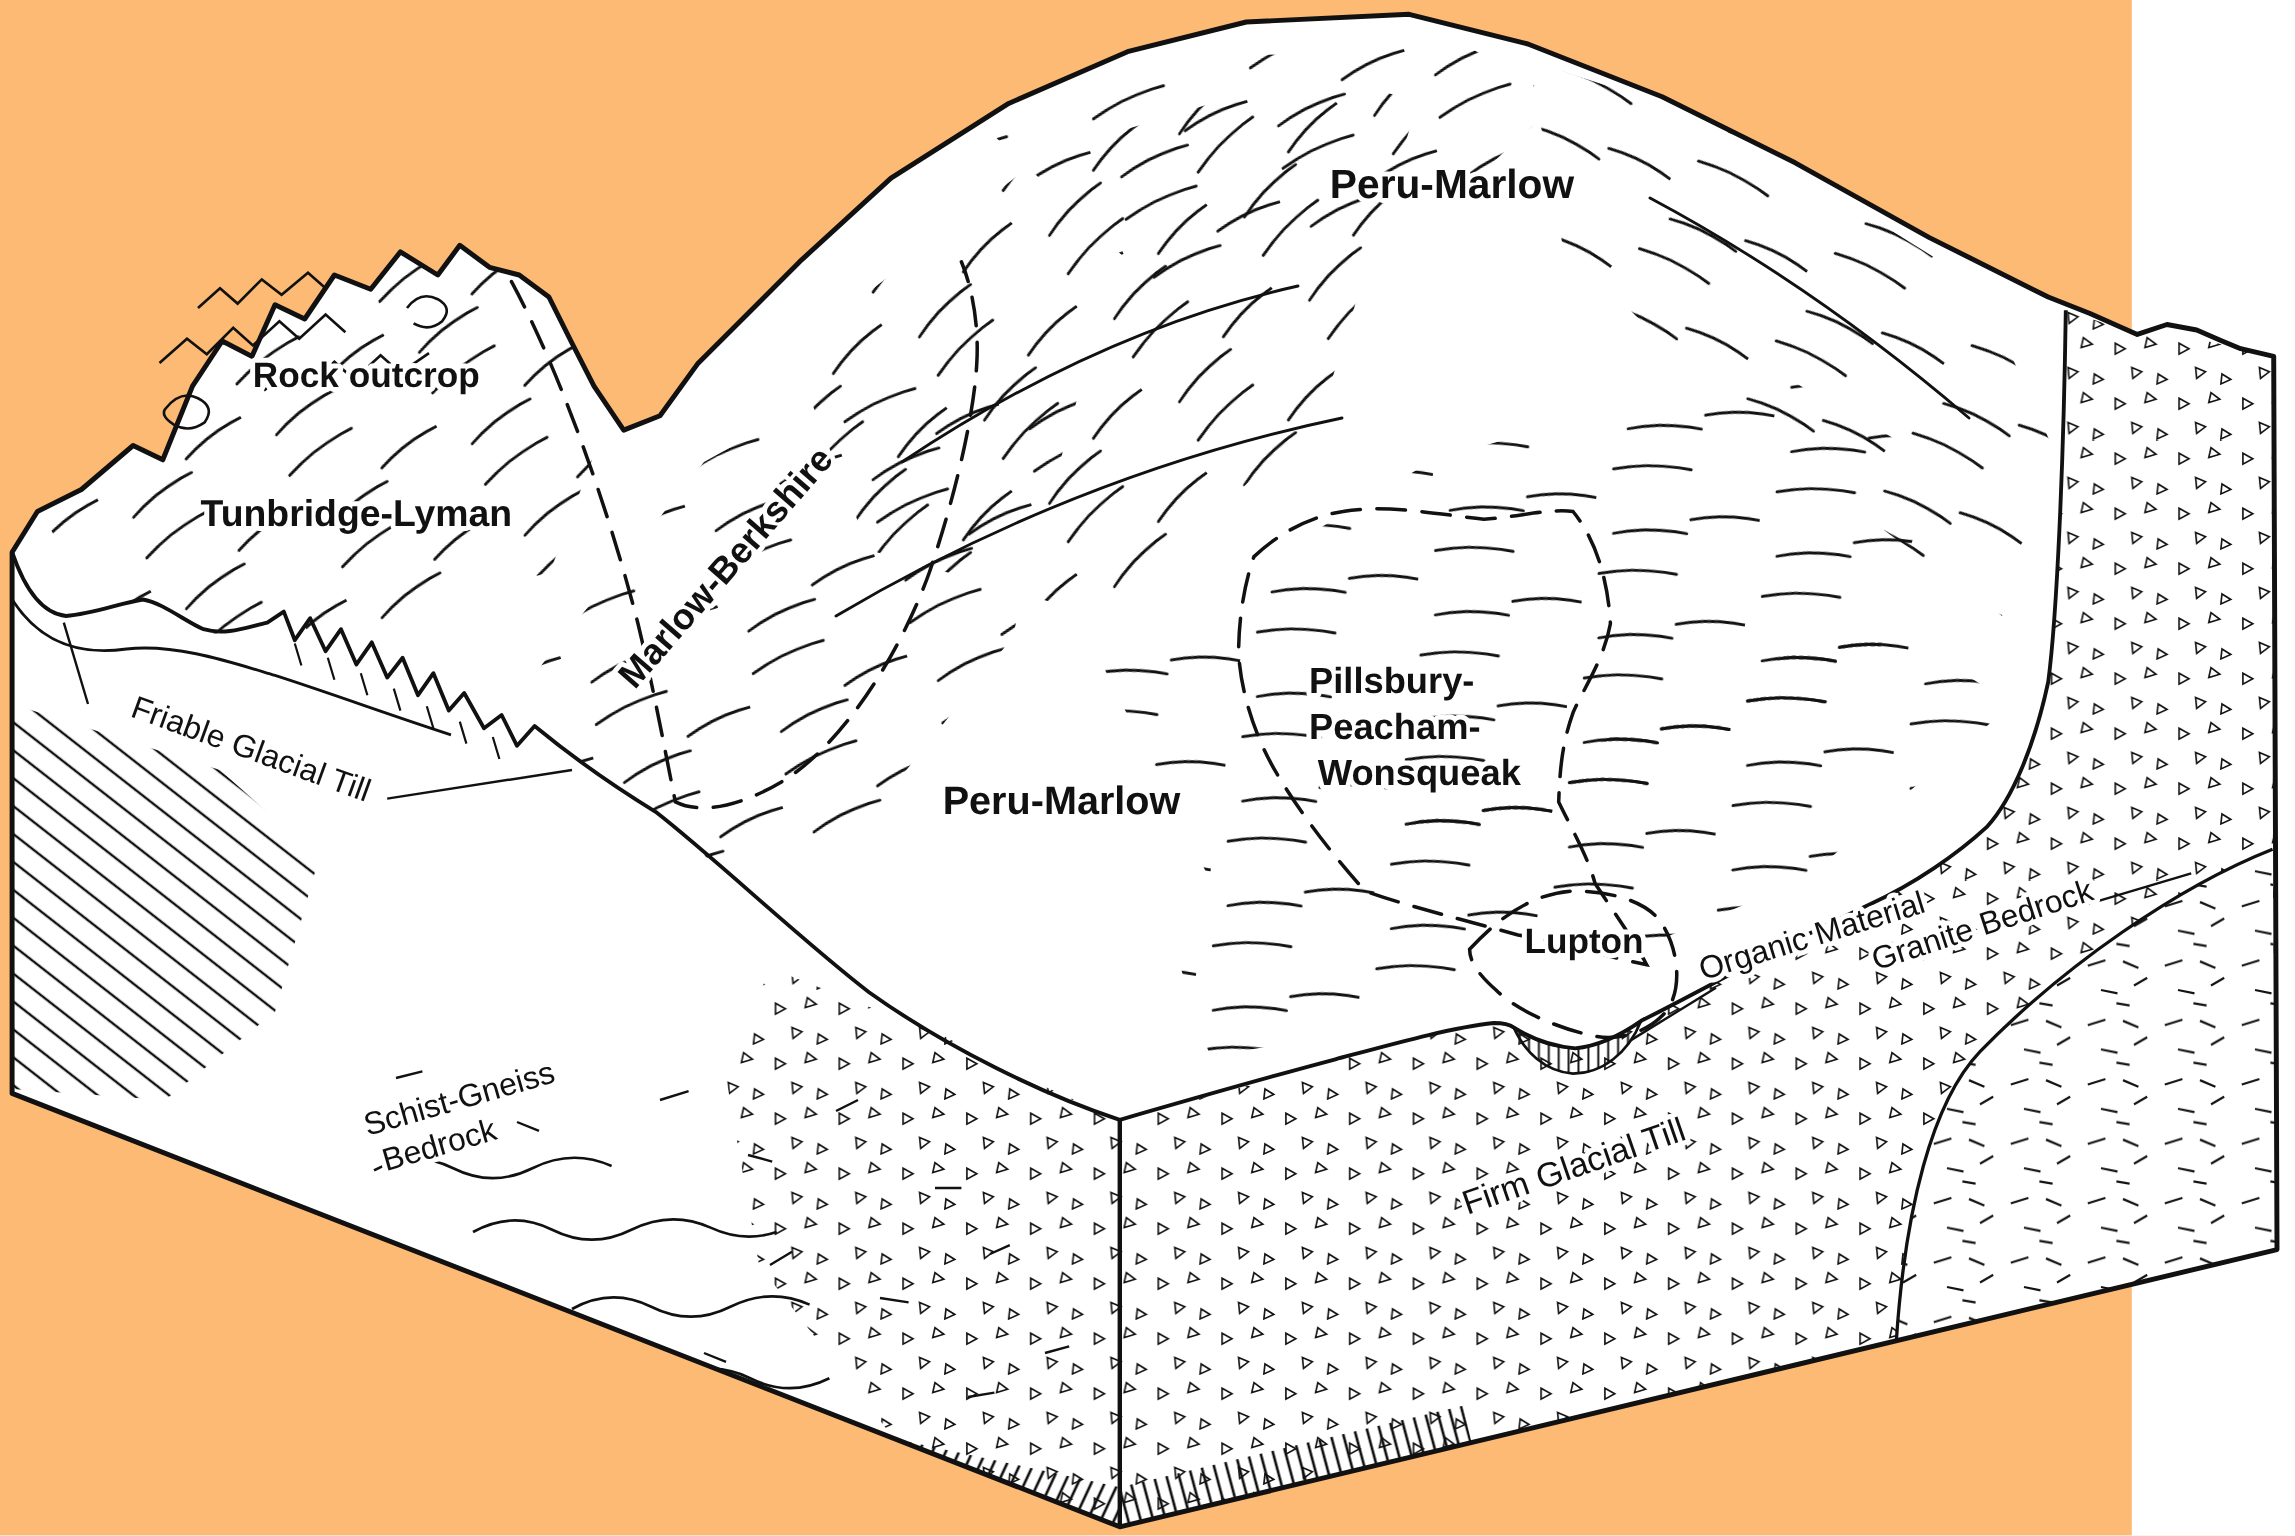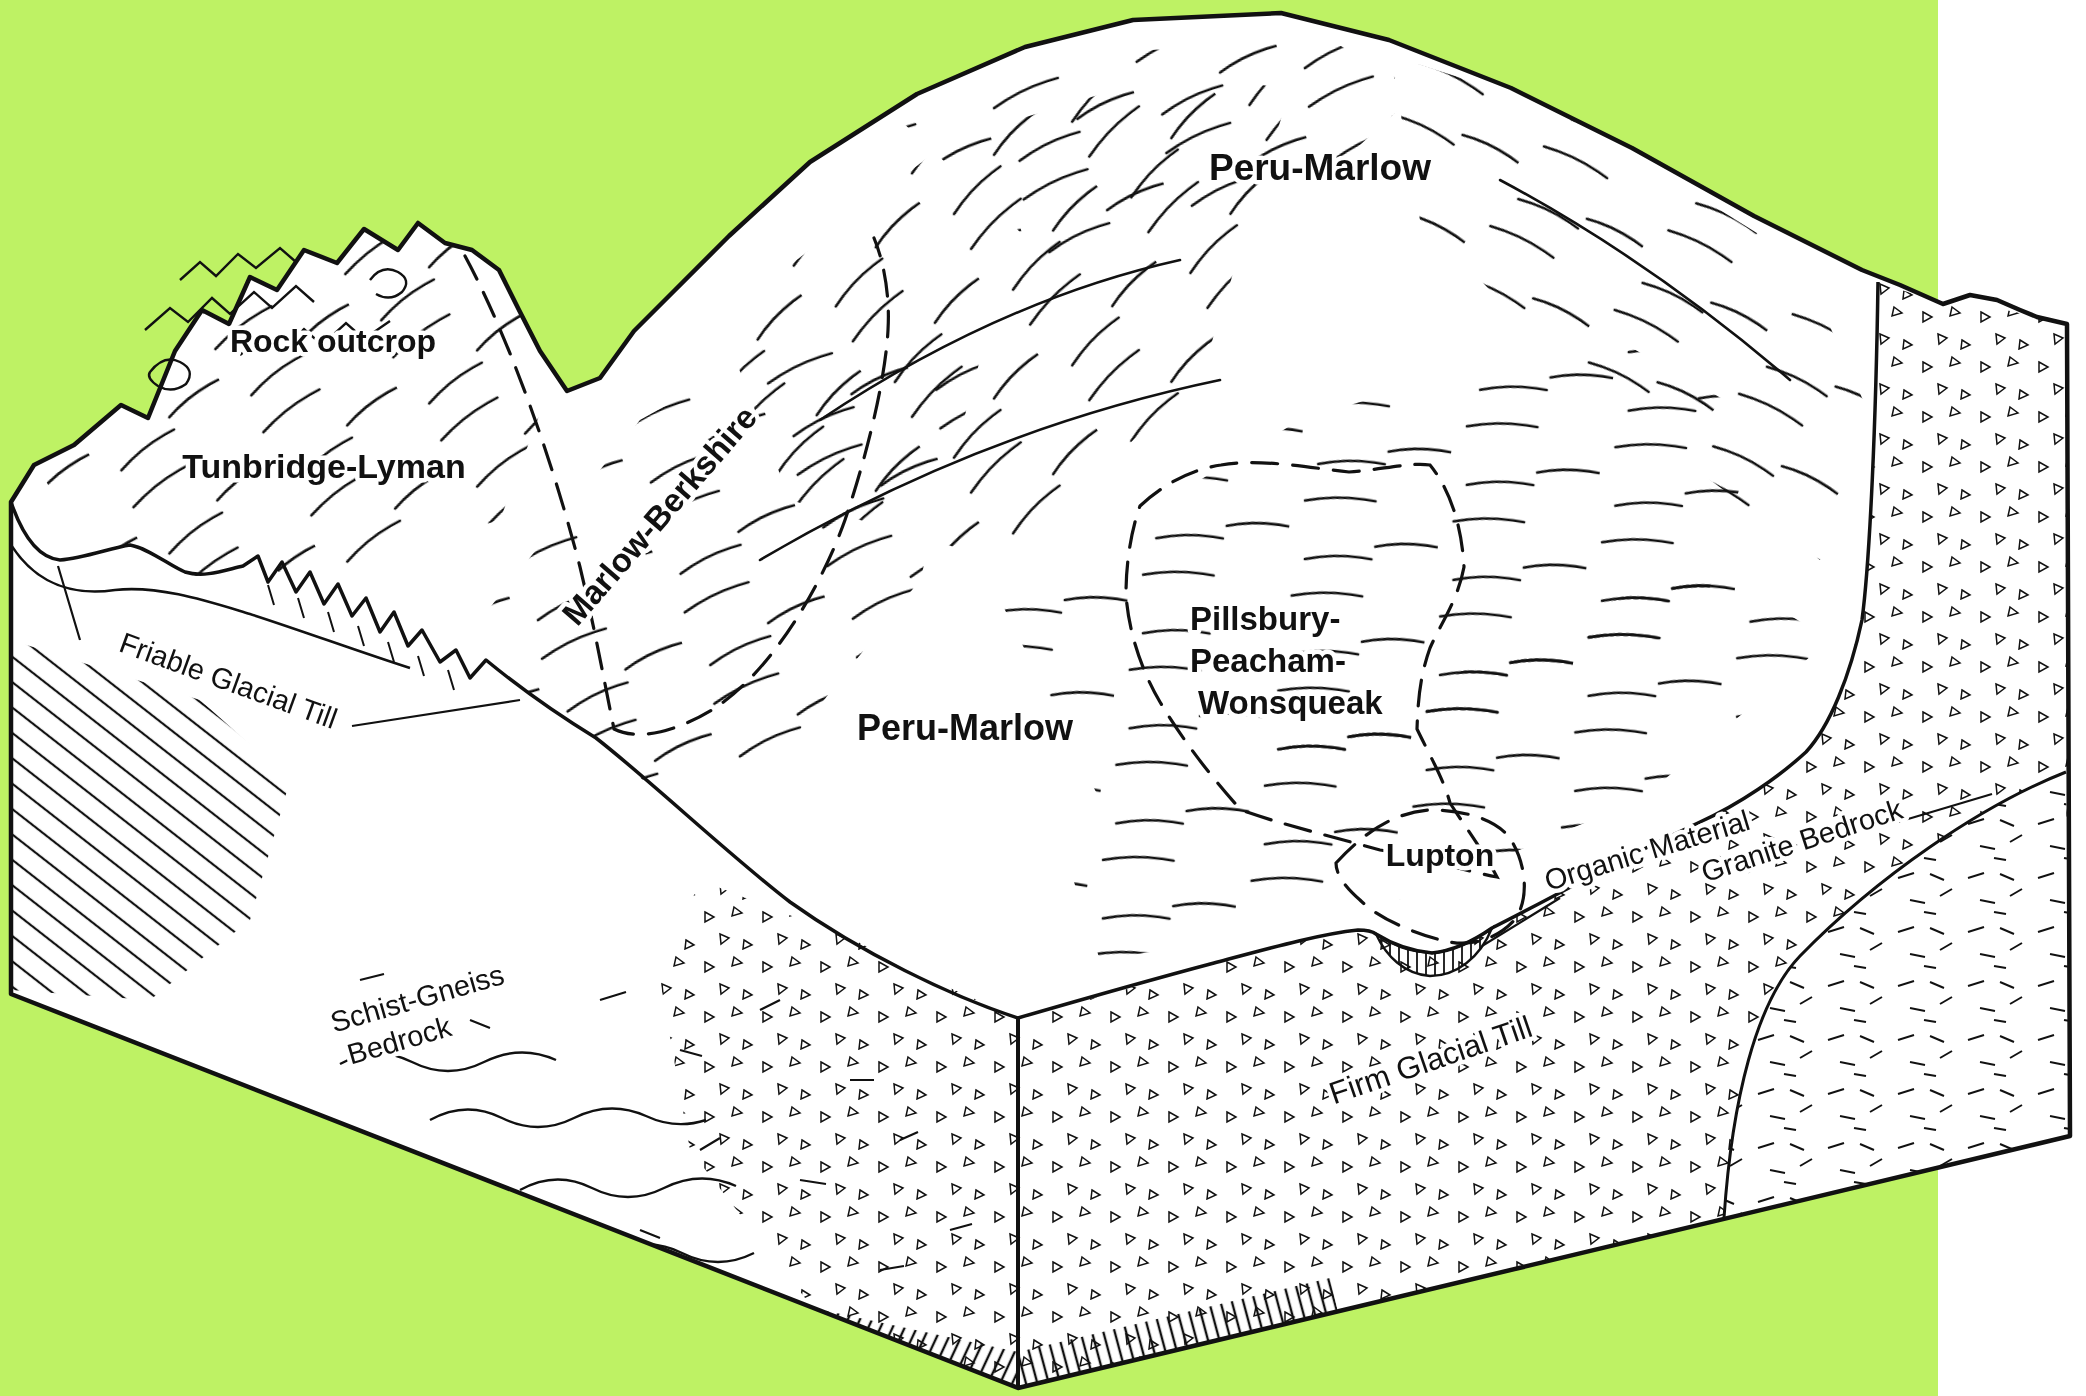--- a/index.html
+++ b/index.html
@@ -1,16 +1,16 @@
 <!DOCTYPE html>
 <html><head>
 <meta charset="utf-8">
 <style>
   html,body{margin:0;padding:0;background:#ffffff;}
-  .stage{width:1938px;height:1396px;position:relative;background:#bef264;}
+  .stage{width:1938px;height:1396px;position:relative;background:#fdba74;}
   svg{display:block;}
   text{
     font-family:"Liberation Sans","DejaVu Sans",sans-serif;
     fill:#111111;
     paint-order:stroke;
     stroke:#ffffff;
     stroke-width:9px;
     stroke-linejoin:round;
   }
   .b{font-weight:700;}

